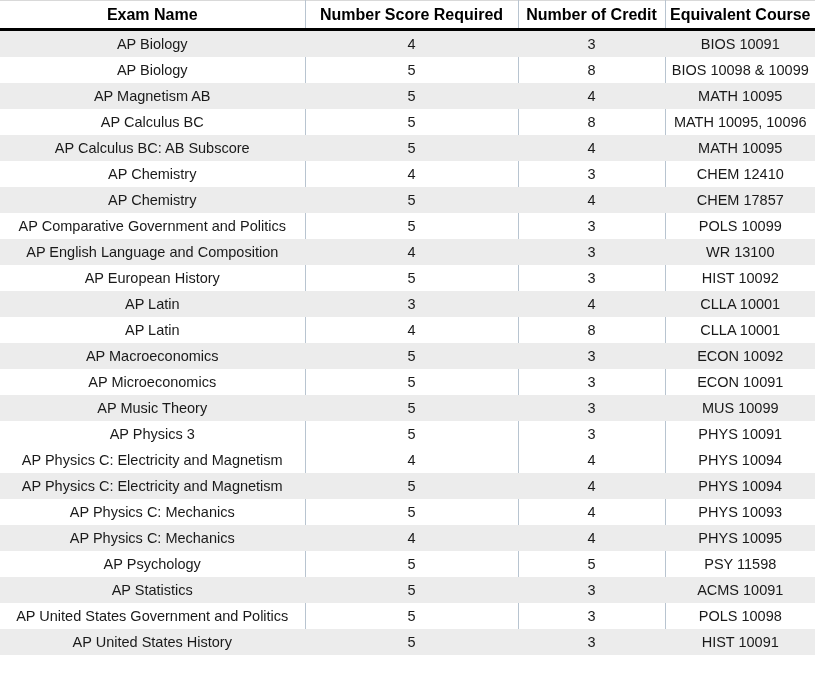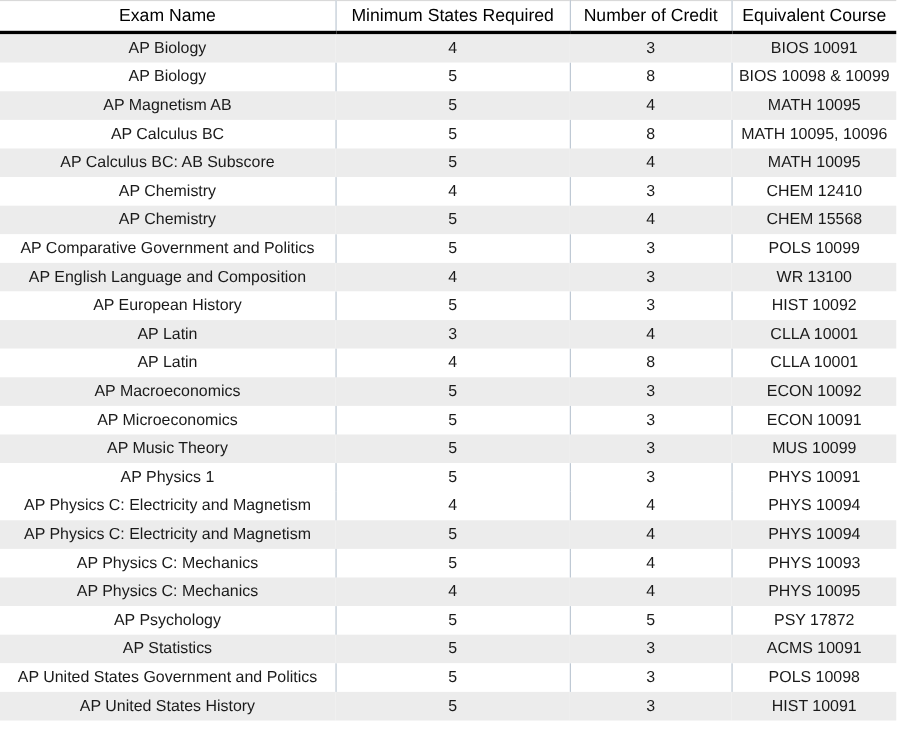--- a/index.html
+++ b/index.html
@@ -26,21 +26,21 @@
   col.c-exam   { width: 305px; }
   col.c-score  { width: 213px; }
   col.c-credit { width: 147px; }
   col.c-course { width: 150px; }
 
   
   #credit-table thead th {
     height: 27px;
     padding: 0 4px;
     font-size: 16px;
-    font-weight: normal;
+    font-weight: bold;
     text-align: center;
     vertical-align: middle;
     background: #ffffff;
     color: #000000;
     border-bottom: 3px solid #000000;
     border-right: 1px solid #b8c4d0;
     white-space: nowrap;
     margin-top: 24px;
   }
   #credit-table thead th:last-child {
@@ -77,21 +77,21 @@
 <table id="credit-table">
   <colgroup>
     <col class="c-exam">
     <col class="c-score">
     <col class="c-credit">
     <col class="c-course">
   </colgroup>
   <thead>
     <tr>
       <th>Exam Name</th>
-      <th>Minimum States Required</th>
+      <th>Number Score Required</th>
       <th>Number of Credit</th>
       <th>Equivalent Course</th>
     </tr>
   </thead>
   <tbody id="table-body">
       <tr class="shaded">
         <td>AP Biology</td>
         <td>4</td>
         <td>3</td>
         <td>BIOS 10091</td>
@@ -123,21 +123,21 @@
       <tr class="plain">
         <td>AP Chemistry</td>
         <td>4</td>
         <td>3</td>
         <td>CHEM 12410</td>
       </tr>
       <tr class="shaded">
         <td>AP Chemistry</td>
         <td>5</td>
         <td>4</td>
-        <td>CHEM 15568</td>
+        <td>CHEM 17857</td>
       </tr>
       <tr class="plain">
         <td>AP Comparative Government and Politics</td>
         <td>5</td>
         <td>3</td>
         <td>POLS 10099</td>
       </tr>
       <tr class="shaded">
         <td>AP English Language and Composition</td>
         <td>4</td>
@@ -174,21 +174,21 @@
         <td>3</td>
         <td>ECON 10091</td>
       </tr>
       <tr class="shaded">
         <td>AP Music Theory</td>
         <td>5</td>
         <td>3</td>
         <td>MUS 10099</td>
       </tr>
       <tr class="plain">
-        <td>AP Physics 1</td>
+        <td>AP Physics 3</td>
         <td>5</td>
         <td>3</td>
         <td>PHYS 10091</td>
       </tr>
       <tr class="plain">
         <td>AP Physics C: Electricity and Magnetism</td>
         <td>4</td>
         <td>4</td>
         <td>PHYS 10094</td>
       </tr>
@@ -207,21 +207,21 @@
       <tr class="shaded">
         <td>AP Physics C: Mechanics</td>
         <td>4</td>
         <td>4</td>
         <td>PHYS 10095</td>
       </tr>
       <tr class="plain">
         <td>AP Psychology</td>
         <td>5</td>
         <td>5</td>
-        <td>PSY 17872</td>
+        <td>PSY 11598</td>
       </tr>
       <tr class="shaded">
         <td>AP Statistics</td>
         <td>5</td>
         <td>3</td>
         <td>ACMS 10091</td>
       </tr>
       <tr class="plain">
         <td>AP United States Government and Politics</td>
         <td>5</td>

